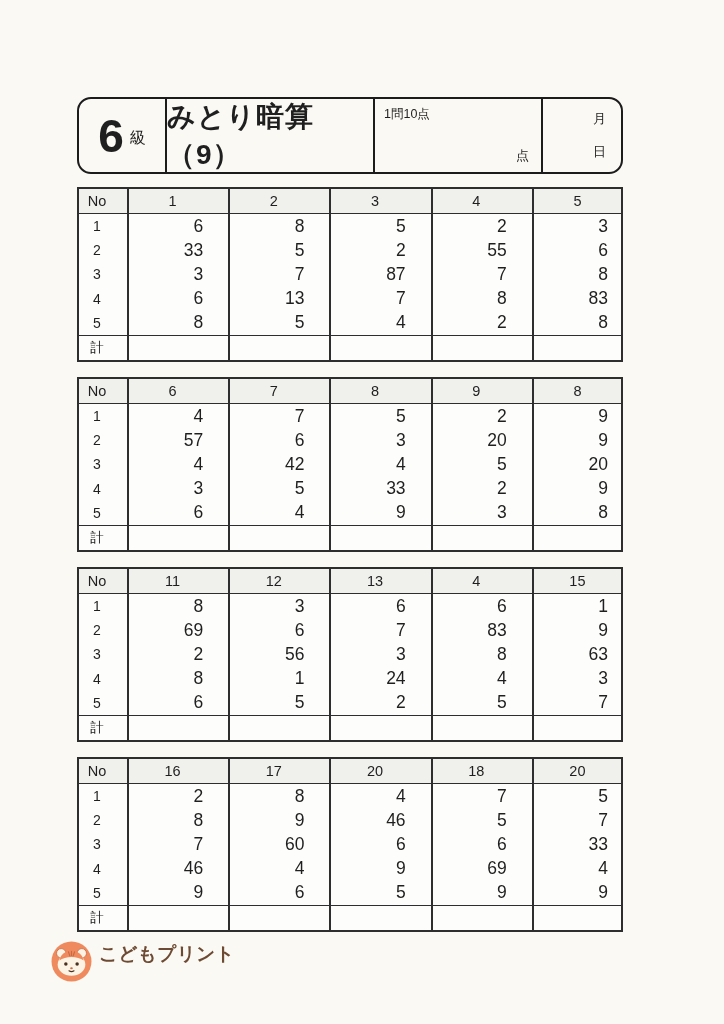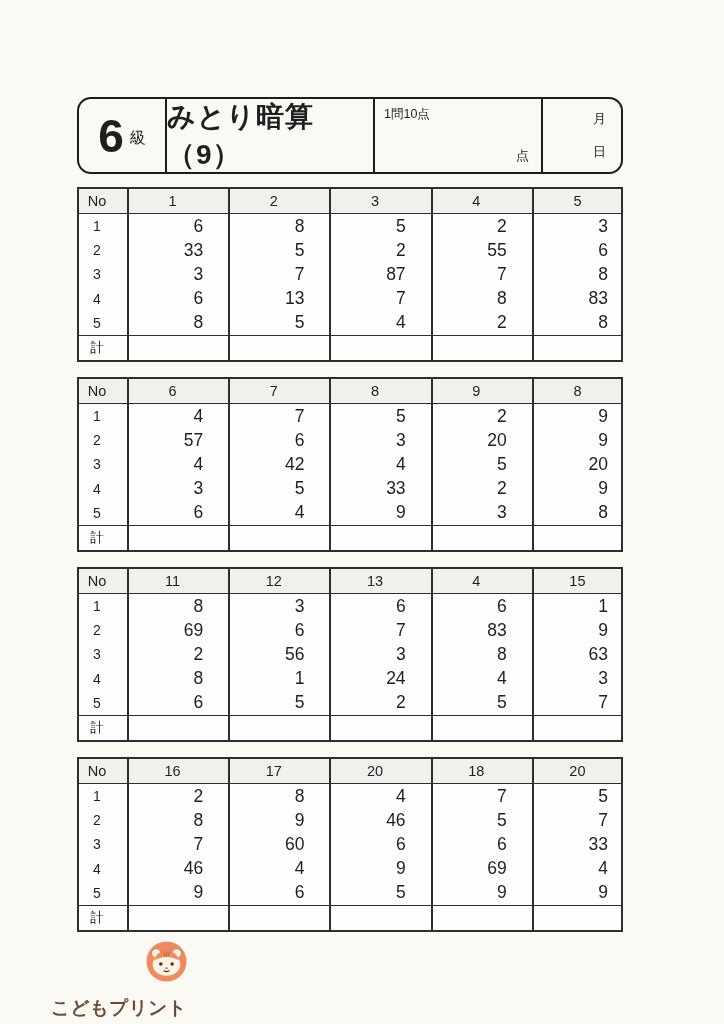--- a/index.html
+++ b/index.html
@@ -84,21 +84,21 @@
   .total-label {
     display: flex; align-items: center; justify-content: center;
     font-size: 13.5px;
   }
   .total-cell { }
 
   
   .footer-logo {
     position: absolute;
     left: 51px; top: 941px;
-    display: flex; align-items: flex-end; gap: 13px; flex-direction: column;
+    display: flex; align-items: flex-start; gap: 7px;
   }
   .logo-circle { width: 41px; height: 41px; display: block; }
   .brand-text {
     font-size: 18.5px;
     font-weight: 700;
     color: #6d4a33;
     letter-spacing: 0.5px;
   }
 </style>
 </head>

